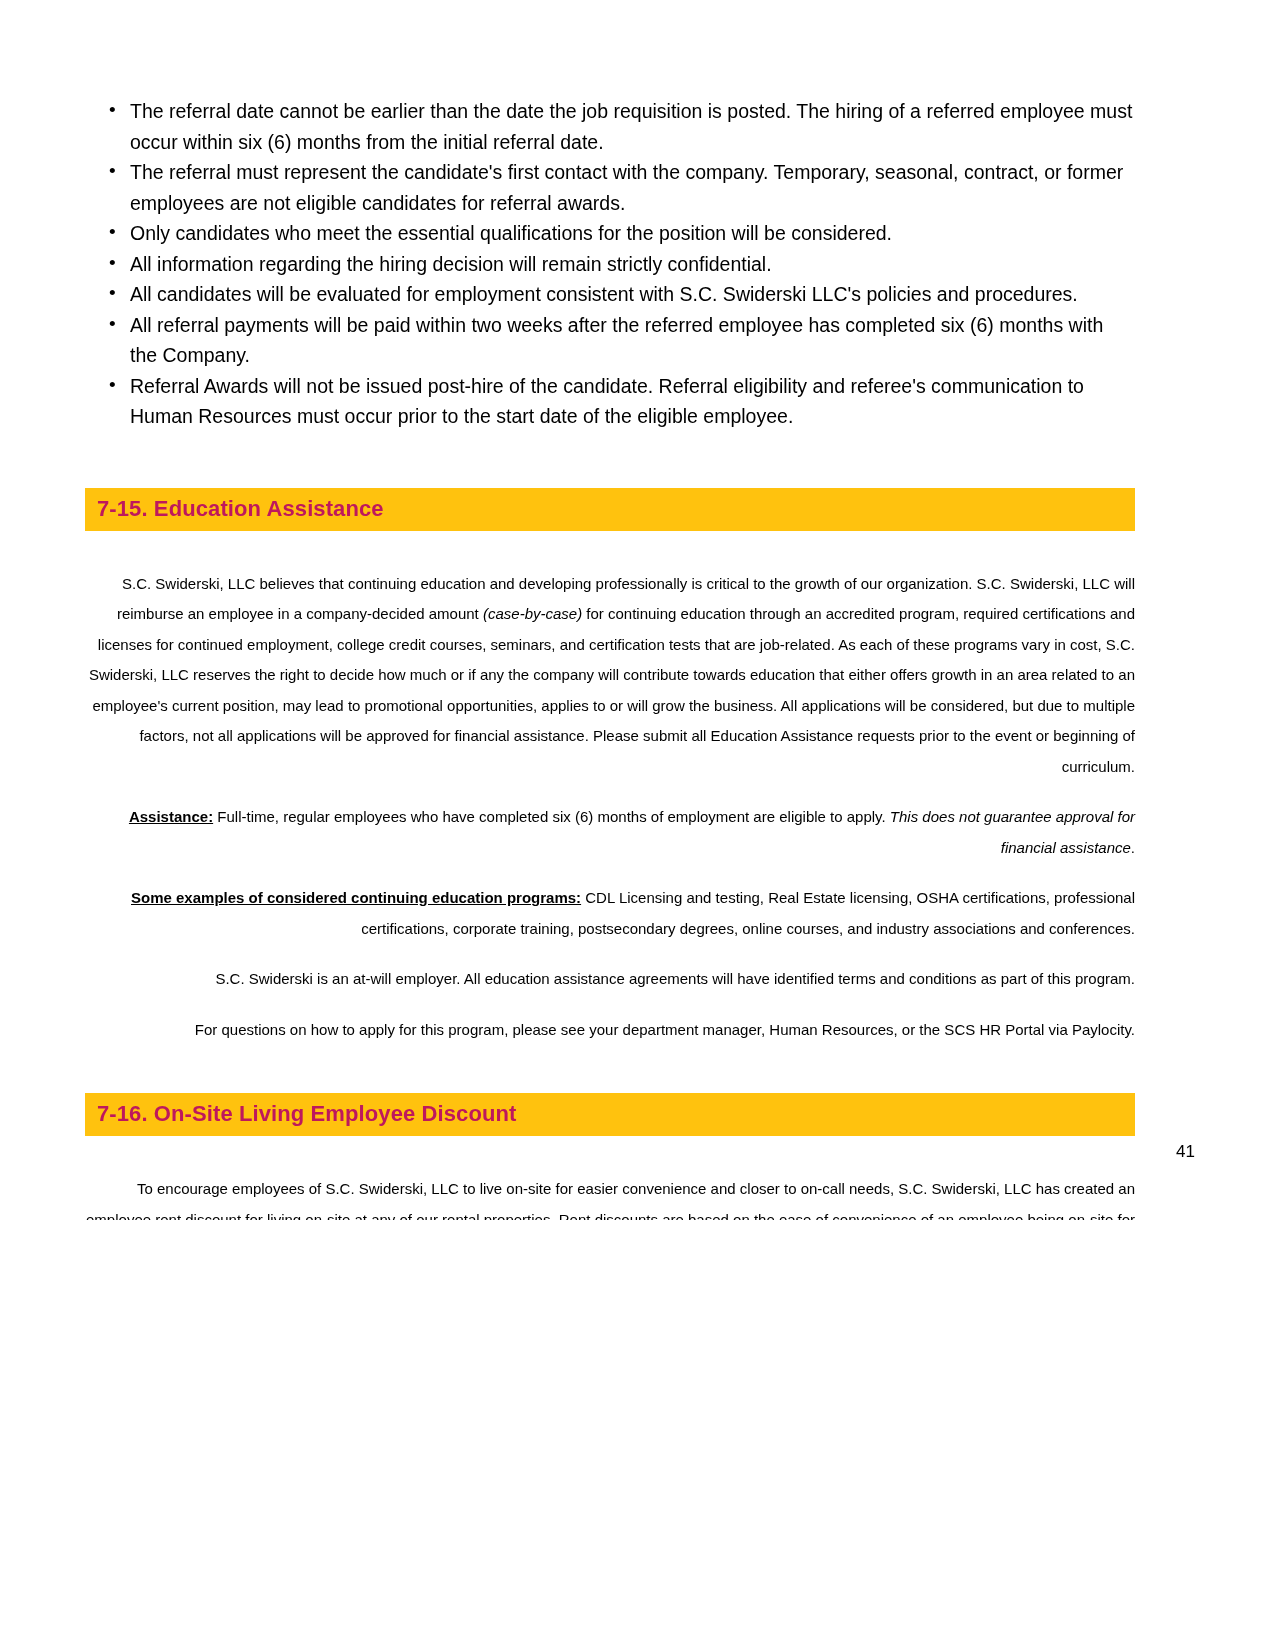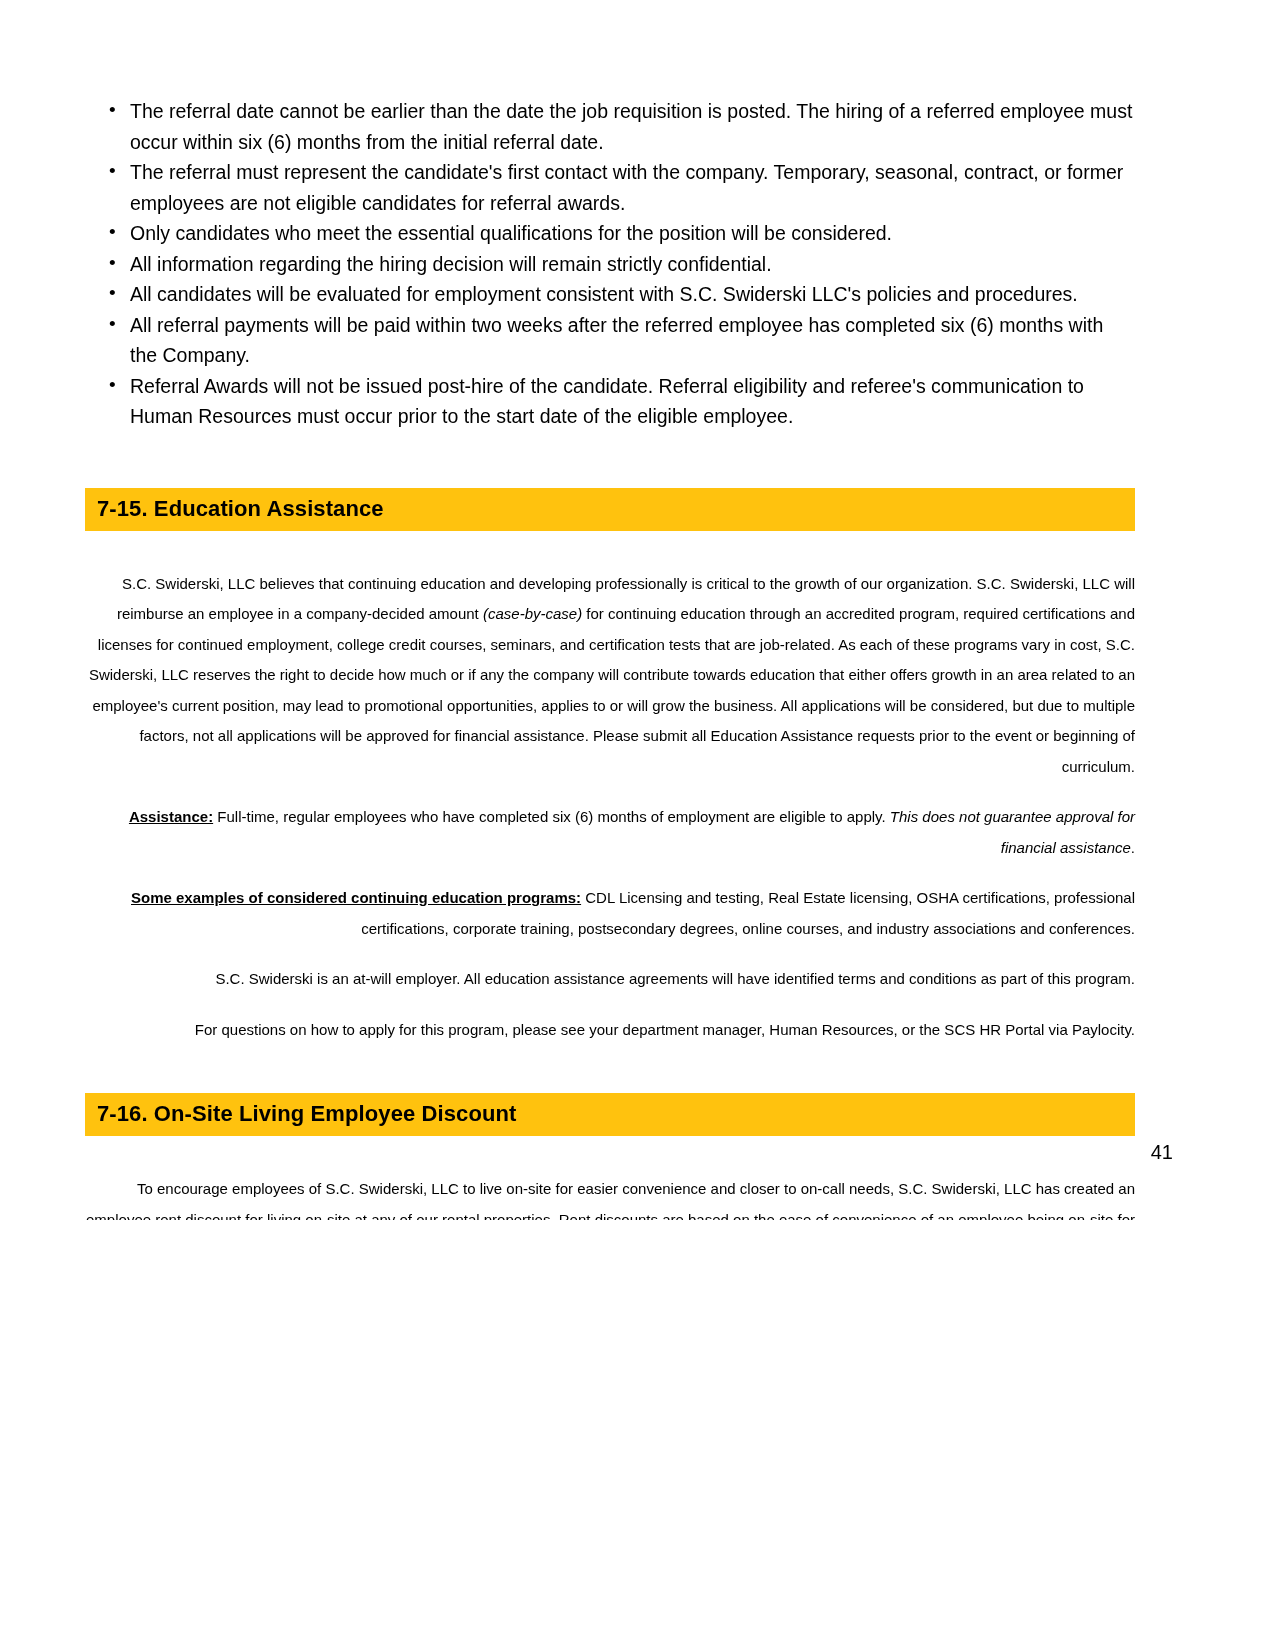--- a/index.html
+++ b/index.html
@@ -58,21 +58,21 @@
   .section-bar {
     background: #ffc20e;
     padding: 8px 12px 9px 12px;
     box-sizing: border-box;
     width: 1050px;
   }
   .section-bar .section-title {
     font-size: 22px;
     font-weight: bold;
     line-height: 26px;
-    color: #000000;
+    color: #be185d;
     letter-spacing: 0.1px;
   }
 
   
   p.body {
     font-size: 15px;
     line-height: 30.5px;
     margin: 0;
     text-align: right;
   }
@@ -107,23 +107,23 @@
     left: 70px;
     margin-left: -21px;
     top: -1px;
     font-size: 19px;
     line-height: 30.5px;
   }
 
   
   .page-number {
     position: absolute;
-    right: 102px;
+    right: 80px;
     bottom: 58px;
-    font-size: 20px;
+    font-size: 17px;
     line-height: 20px;
     color: #000000;
   }
 </style>
 </head>
 <body>
 
 <div class="page">
   <div class="content">
 

